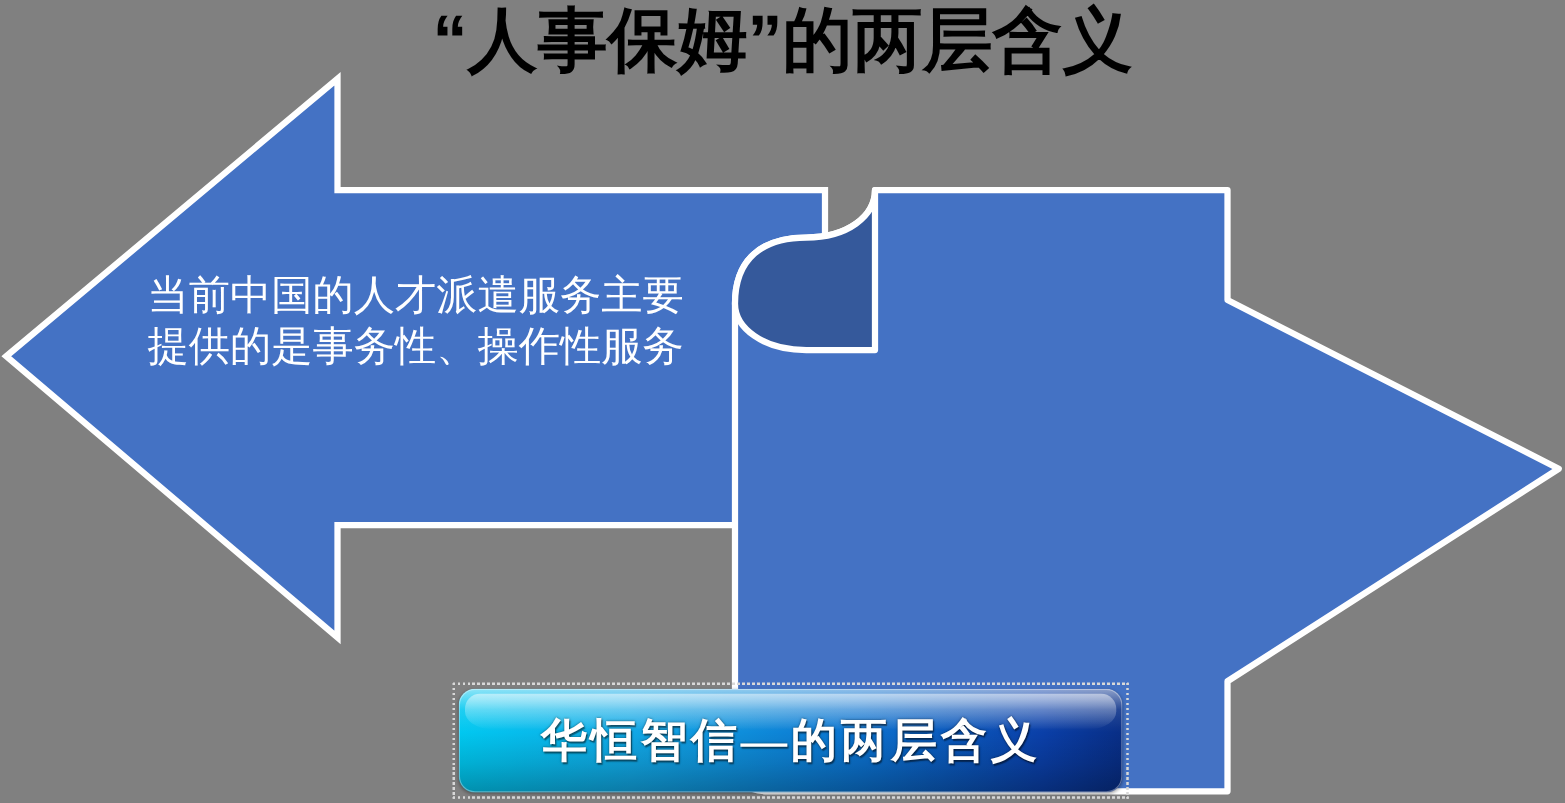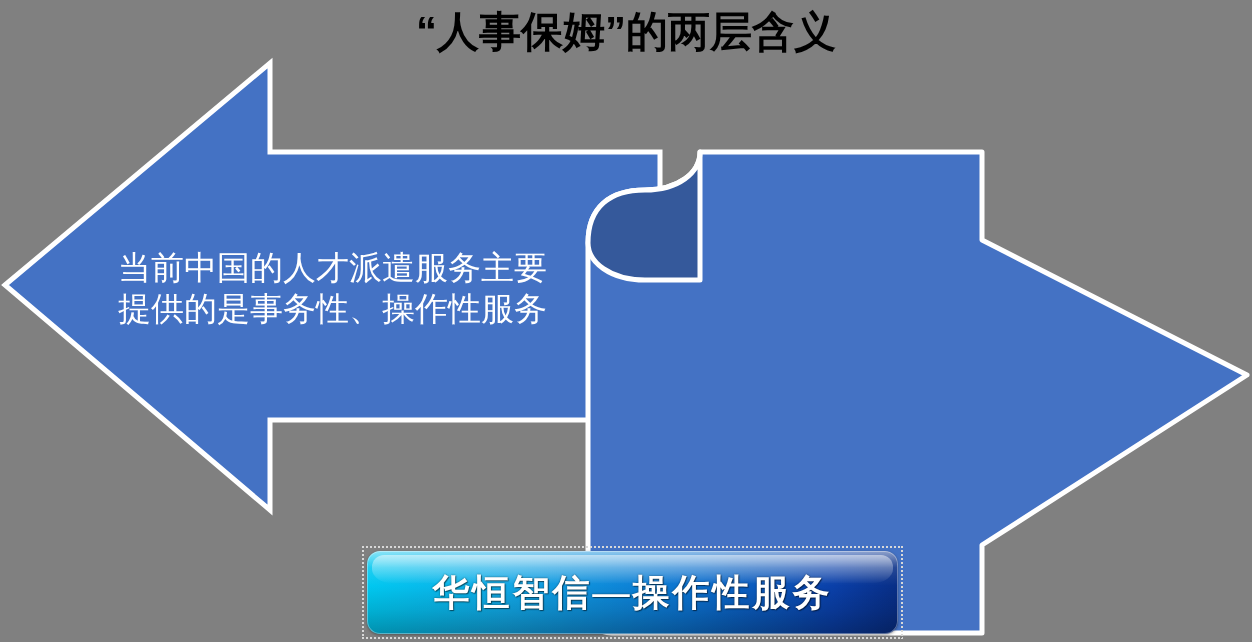--- a/index.html
+++ b/index.html
@@ -20,21 +20,21 @@
     background: #808080;
   }
 
   
   #slide-title {
     position: absolute;
     left: 0;
     top: 6px;
     width: 1252px;
     text-align: center;
-    font-size: 42px;
+    font-size: 56px;
     font-weight: bold;
     color: #000000;
     letter-spacing: 0px;
     line-height: 52px;
     white-space: nowrap;
   }
 
   
   #arrow-layer {
     position: absolute;
@@ -51,21 +51,20 @@
     font-size: 33px;
     line-height: 41px;
     letter-spacing: 0px;
     white-space: pre-line;
     font-family: "Liberation Sans", "DejaVu Sans", sans-serif;
   }
   #left-arrow-text {
     left: 118px;
     top: 215px;
     width: 452px;
-    margin-top: 32px;
   }
   #right-arrow-text {
     left: 623px;
     top: 327px;
     width: 470px;
   }
 
   
   #footer-badge-wrap {
     position: absolute;
@@ -167,17 +166,17 @@
              C 610,280 588,262 588,243
              C 588,207 610,190 645,190
              Z" fill="#35599B" stroke="#FFFFFF" stroke-width="5" stroke-linejoin="round"></path>
   </svg>
 
   <div class="arrow-text" id="left-arrow-text">当前中国的人才派遣服务主要提供的是事务性、操作性服务</div>
 
 
   <div id="footer-badge-wrap">
     <div id="footer-badge">
-      <div id="footer-badge-label">华恒智信—操作性服务</div>
+      <div id="footer-badge-label">华恒智信—的两层含义</div>
     </div>
   </div>
 
 </div>
 
 </body></html>

